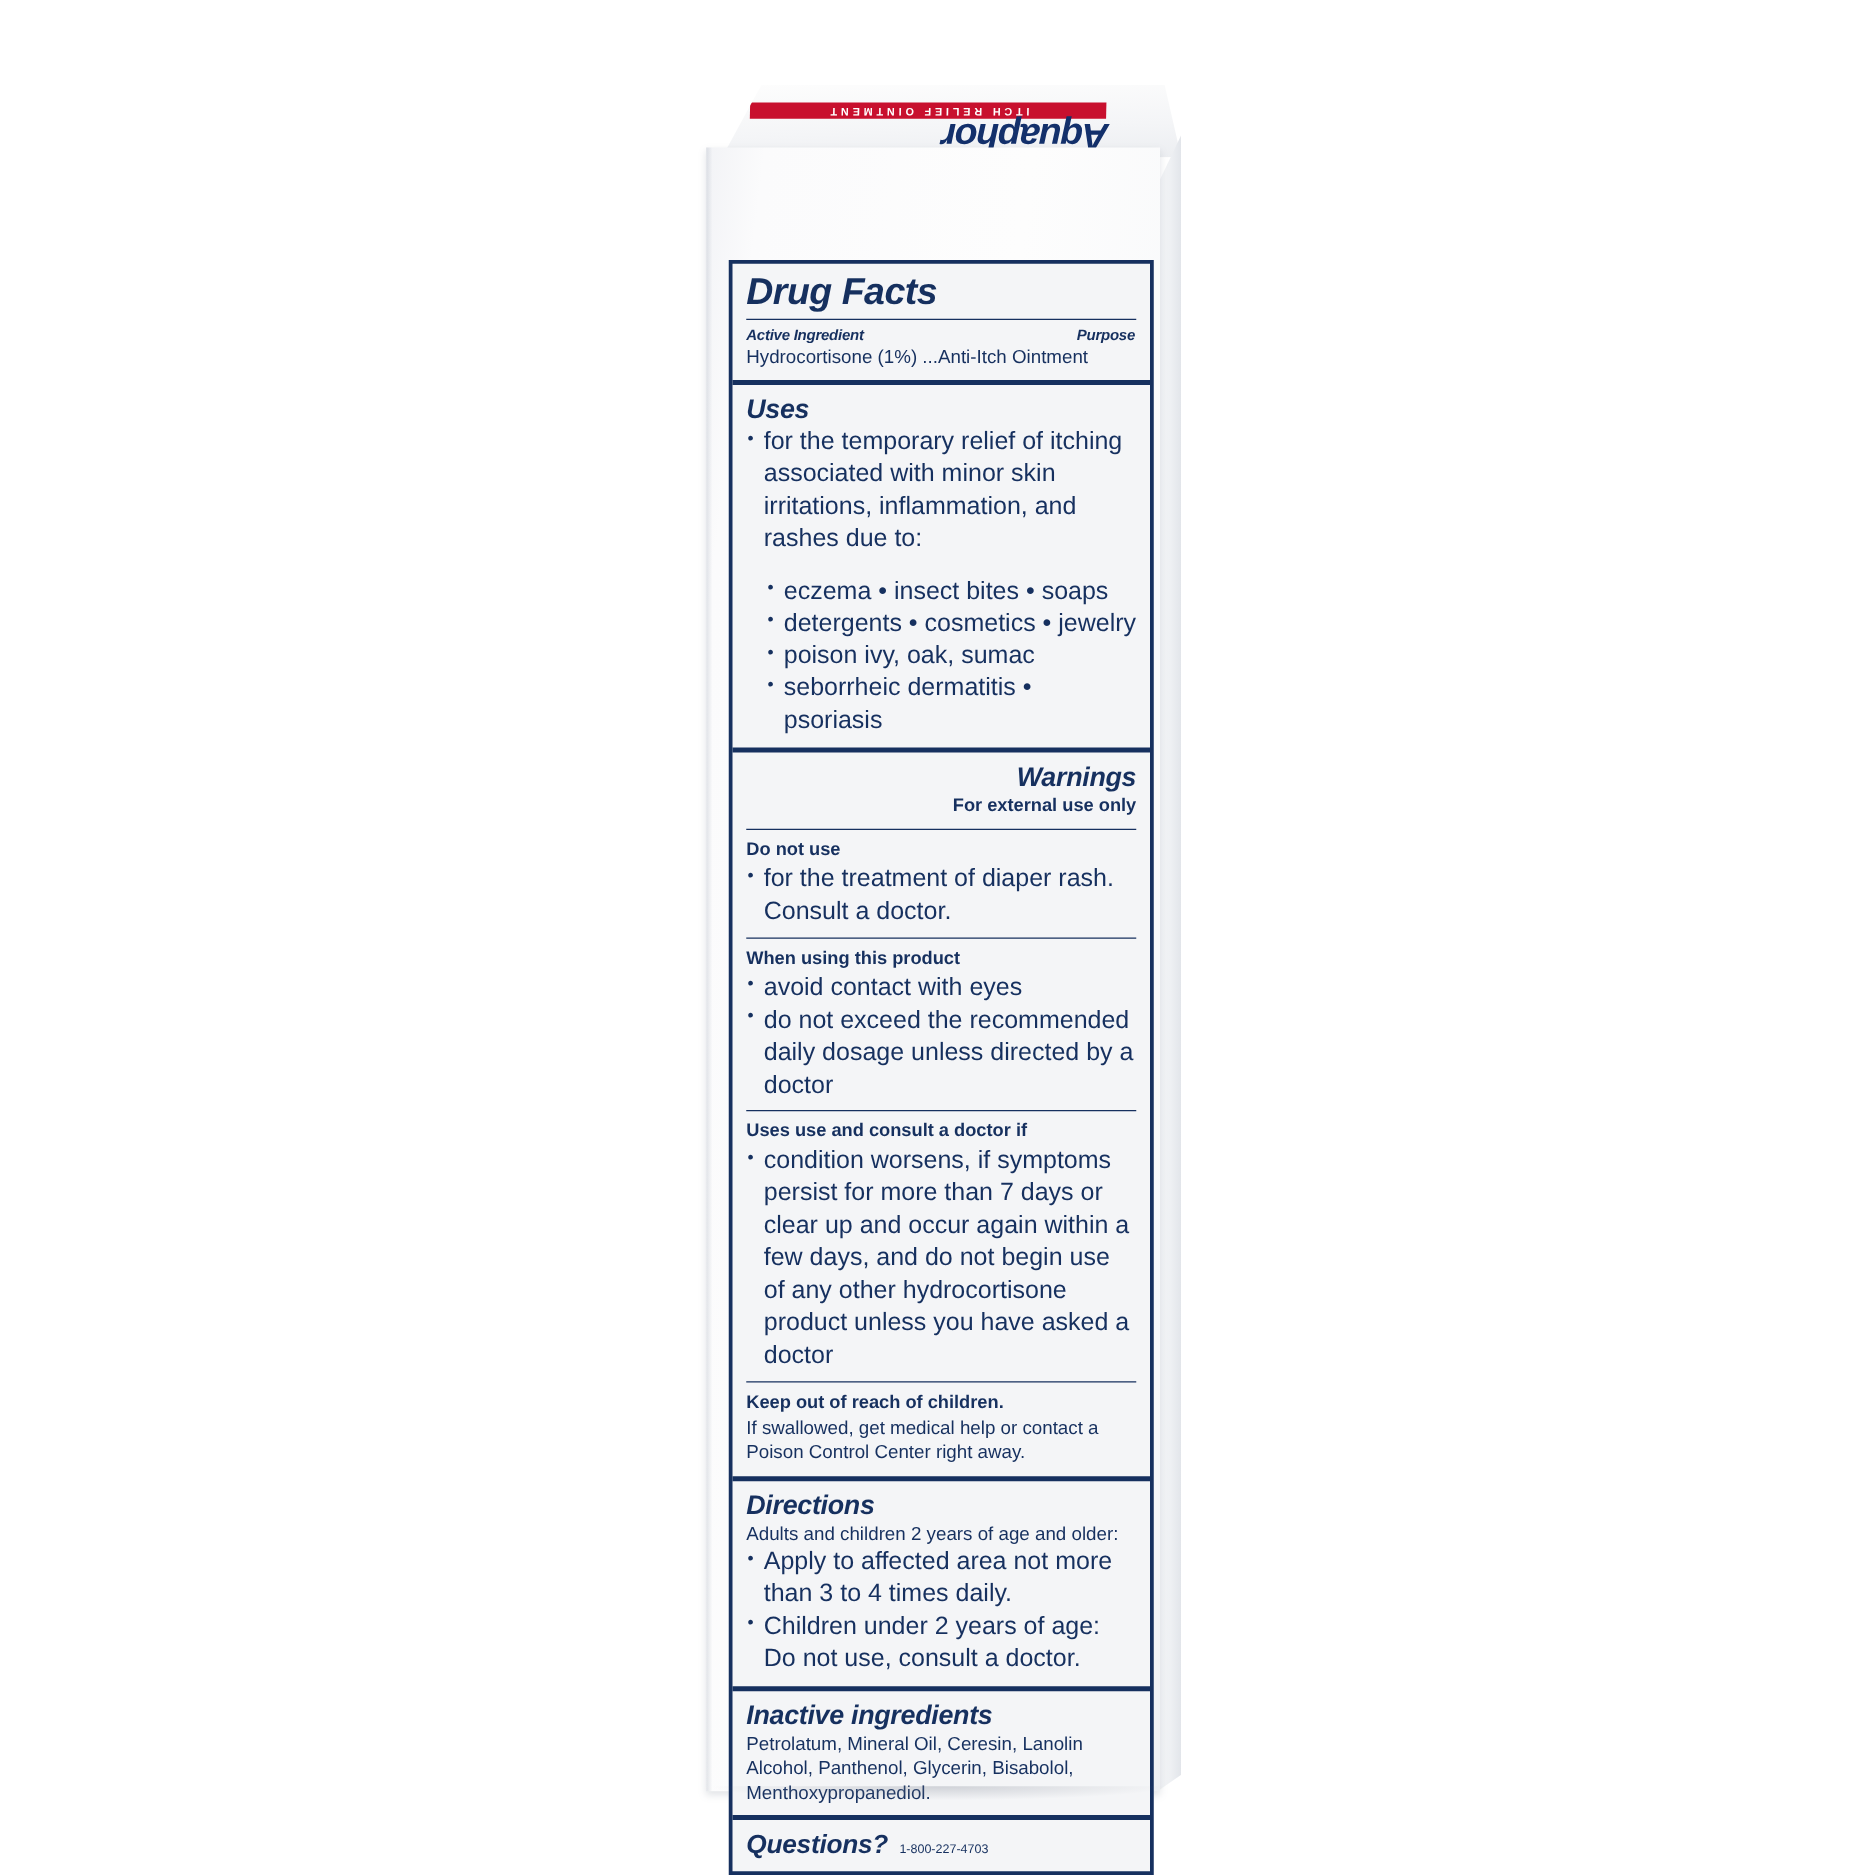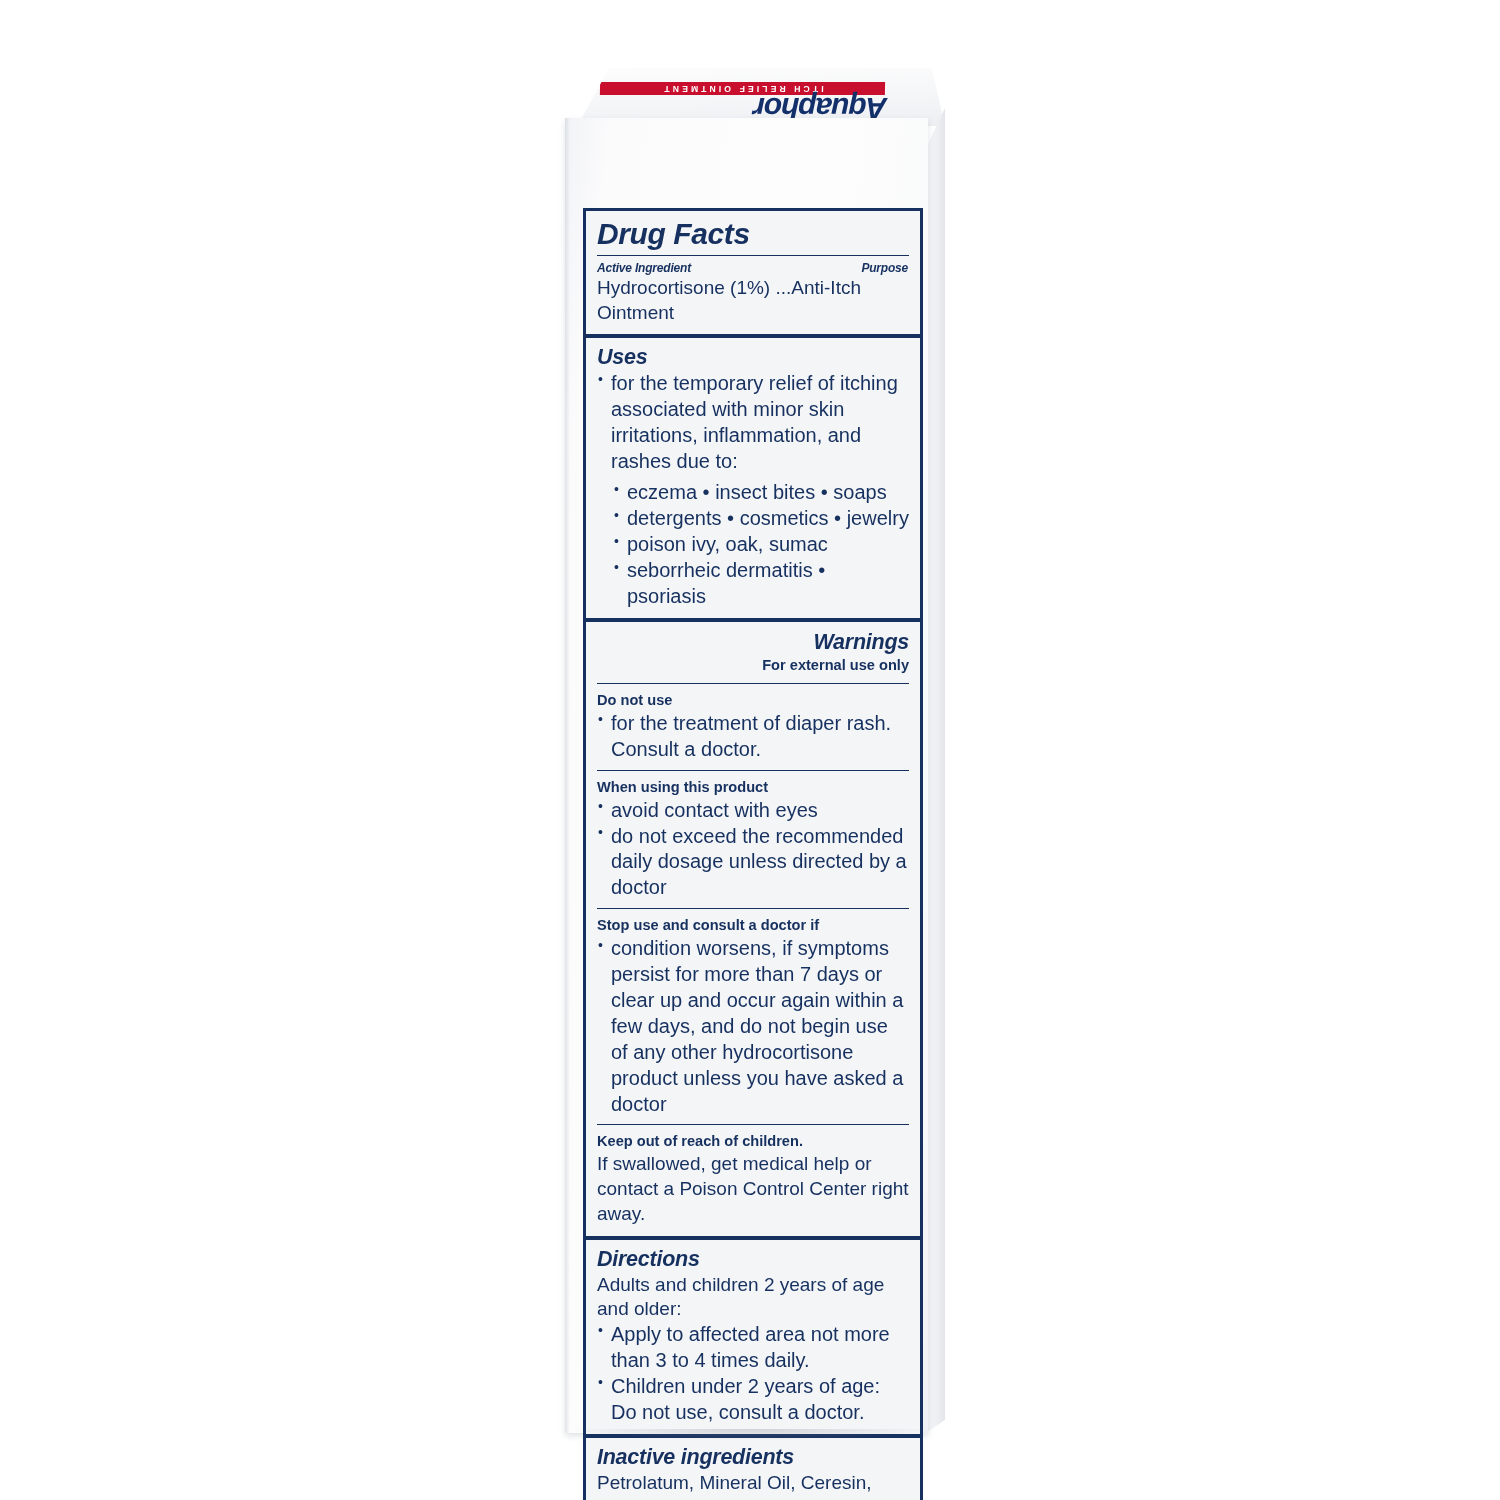--- a/index.html
+++ b/index.html
@@ -178,40 +178,40 @@
     justify-content: space-between;
     align-items: baseline;
     font-size: 12px;
     font-style: italic;
     font-weight: bold;
     letter-spacing: -0.2px;
     margin: 0 0 1px 0;
     line-height: 1.14;
   }
   .df-colhead .right { padding-right: 1px; }
-  .df-plain { margin: 0; font-size: 19px; line-height: 1.30; }
+  .df-plain { margin: 0; font-size: 15px; line-height: 1.30; }
   .df-bold  { margin: 0 0 1px 0; font-size: 14.6px; font-weight: bold; line-height: 1.30; }
 
   ul.df-list { margin: 0; padding: 0; list-style: none; }
   ul.df-list li {
     position: relative;
     padding-left: 14px;
     font-size: 20px;
     line-height: 1.295;
     margin: 0;
   }
   ul.df-list li::before {
     content: "\2022";
     position: absolute;
     left: 1px;
     top: -0.5px;
     font-size: 14px;
     line-height: 1.31;
   }
-  ul.df-list.indented { margin-top: 6px; padding-left: 16px; }
+  ul.df-list.indented { margin-top: 16px; padding-left: 16px; }
 
   .df-questions {
     display: flex;
     align-items: baseline;
     gap: 9px;
     padding: 6px 11px 7px 11px;
   }
   .df-questions .q {
     font-size: 21px;
     font-style: italic;
@@ -281,21 +281,21 @@
 
           <div class="df-sub">
             <p class="df-bold">When using this product</p>
             <ul class="df-list">
               <li>avoid contact with eyes</li>
               <li>do not exceed the recommended daily dosage unless directed by a doctor</li>
             </ul>
           </div>
 
           <div class="df-sub">
-            <p class="df-bold">Stop use and consult a doctor if</p>
+            <p class="df-bold">Uses use and consult a doctor if</p>
             <ul class="df-list">
               <li>condition worsens, if symptoms persist for more than 7 days or clear up and occur again within a few days, and do not begin use of any other hydrocortisone product unless you have asked a doctor</li>
             </ul>
           </div>
 
           <div class="df-sub">
             <p class="df-bold">Keep out of reach of children.</p>
             <p class="df-plain">If swallowed, get medical help or contact a Poison Control Center right away.</p>
           </div>
 

